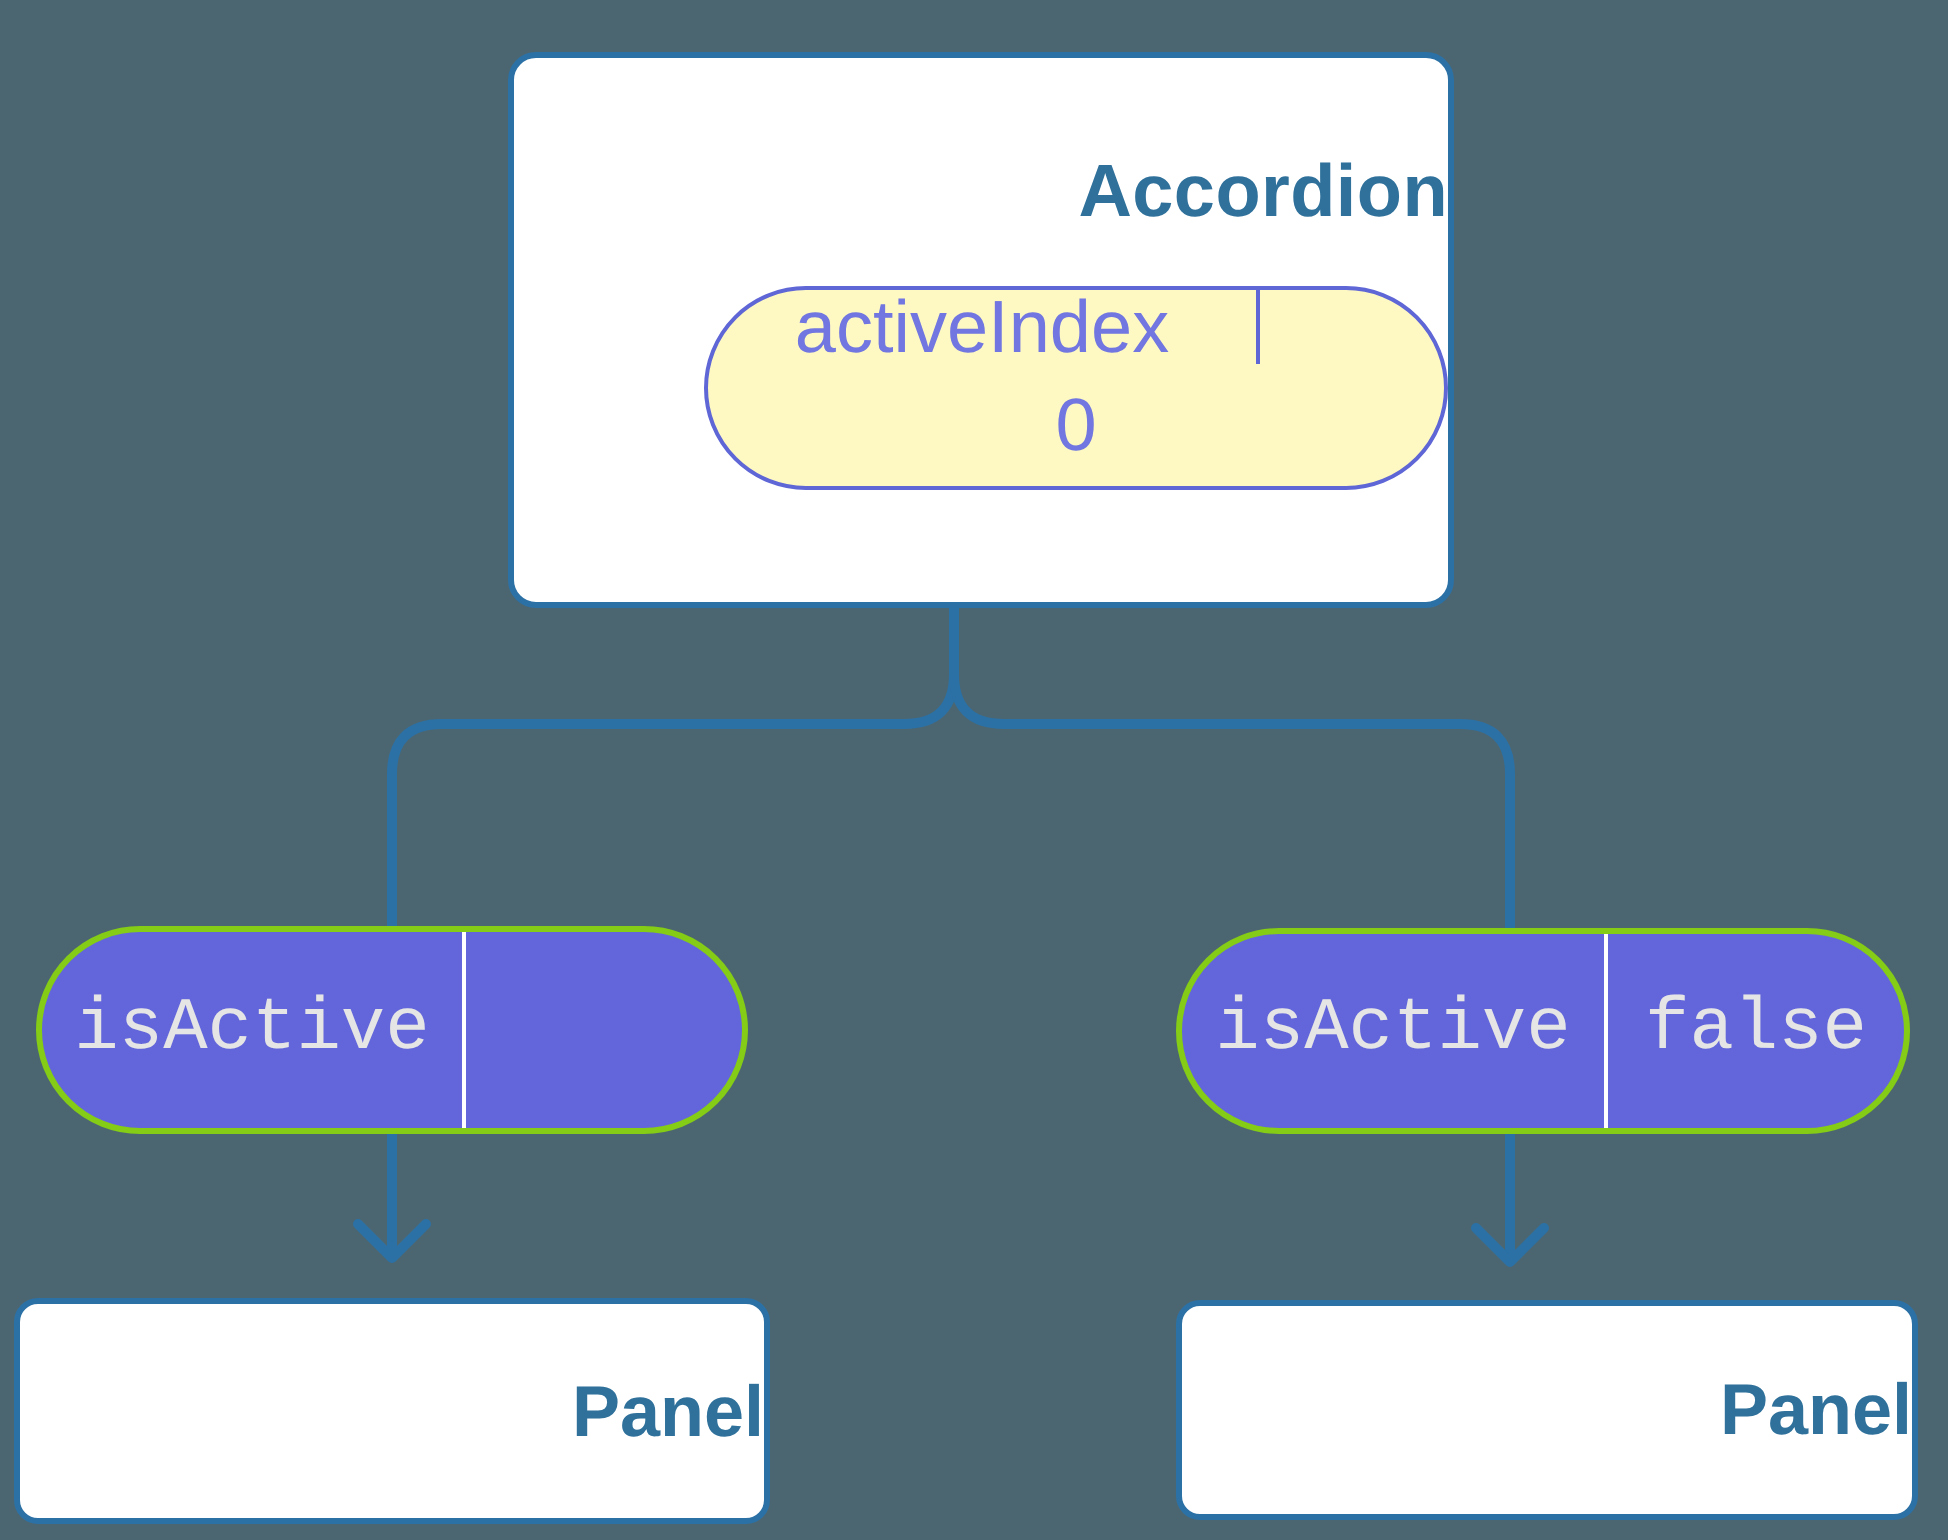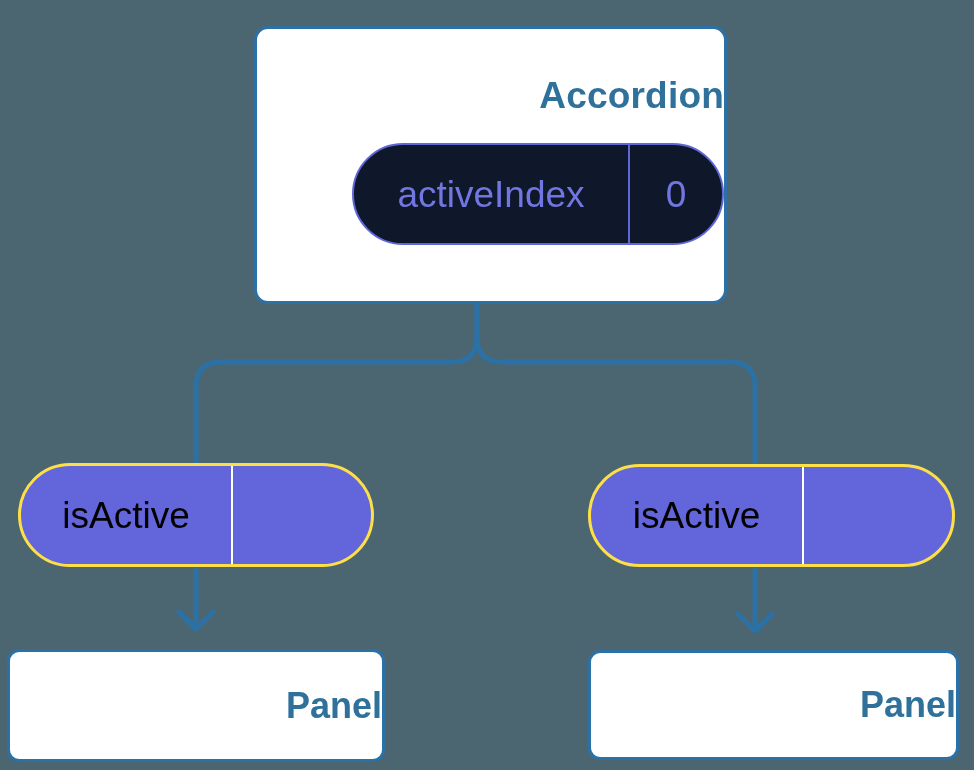--- a/index.html
+++ b/index.html
@@ -65,36 +65,38 @@
     justify-content: center;
     font-size: 37px;
     line-height: 1;
   }
   .outline-pill {
     margin-top: 26px;
     width: 372px;
     height: 102px;
     border: 2.5px solid #5F66D6;
     border-radius: 51px;
-    background: #0f172a;
+    background: #fef9c3;
     color: #7176E0;
+    flex-direction: column;
   }
   .outline-pill .pill-name {
     width: 274px;
     border-right: 2.5px solid #5F66D6;
   }
   .outline-pill .pill-value {
     flex: 1;
   }
   .state-pill {
     position: absolute;
     background: #6366DA;
-    border: 3px solid #fde047;
+    border: 3px solid #84cc16;
     border-radius: 54px;
-    color: #000000;
+    color: #e5e5e5;
+    font-family: Liberation Mono, monospace;
   }
   .state-pill .pill-name {
     border-right: 2.5px solid #ffffff;
   }
   .state-pill .pill-value {
     flex: 1;
   }
   .state-pill-left {
     left: 18px;
     top: 463px;
@@ -150,20 +152,21 @@
       <div class="pill-section pill-value">0</div>
     </div>
   </div>
 
   <div class="pill state-pill state-pill-left">
     <div class="pill-section pill-name">isActive</div>
   </div>
 
   <div class="pill state-pill state-pill-right">
     <div class="pill-section pill-name">isActive</div>
+    <div class="pill-section pill-value">false</div>
   </div>
 
   <div class="card panel panel-left">
     <span>Panel</span>
   </div>
 
   <div class="card panel panel-right">
     <span>Panel</span>
   </div>
 

